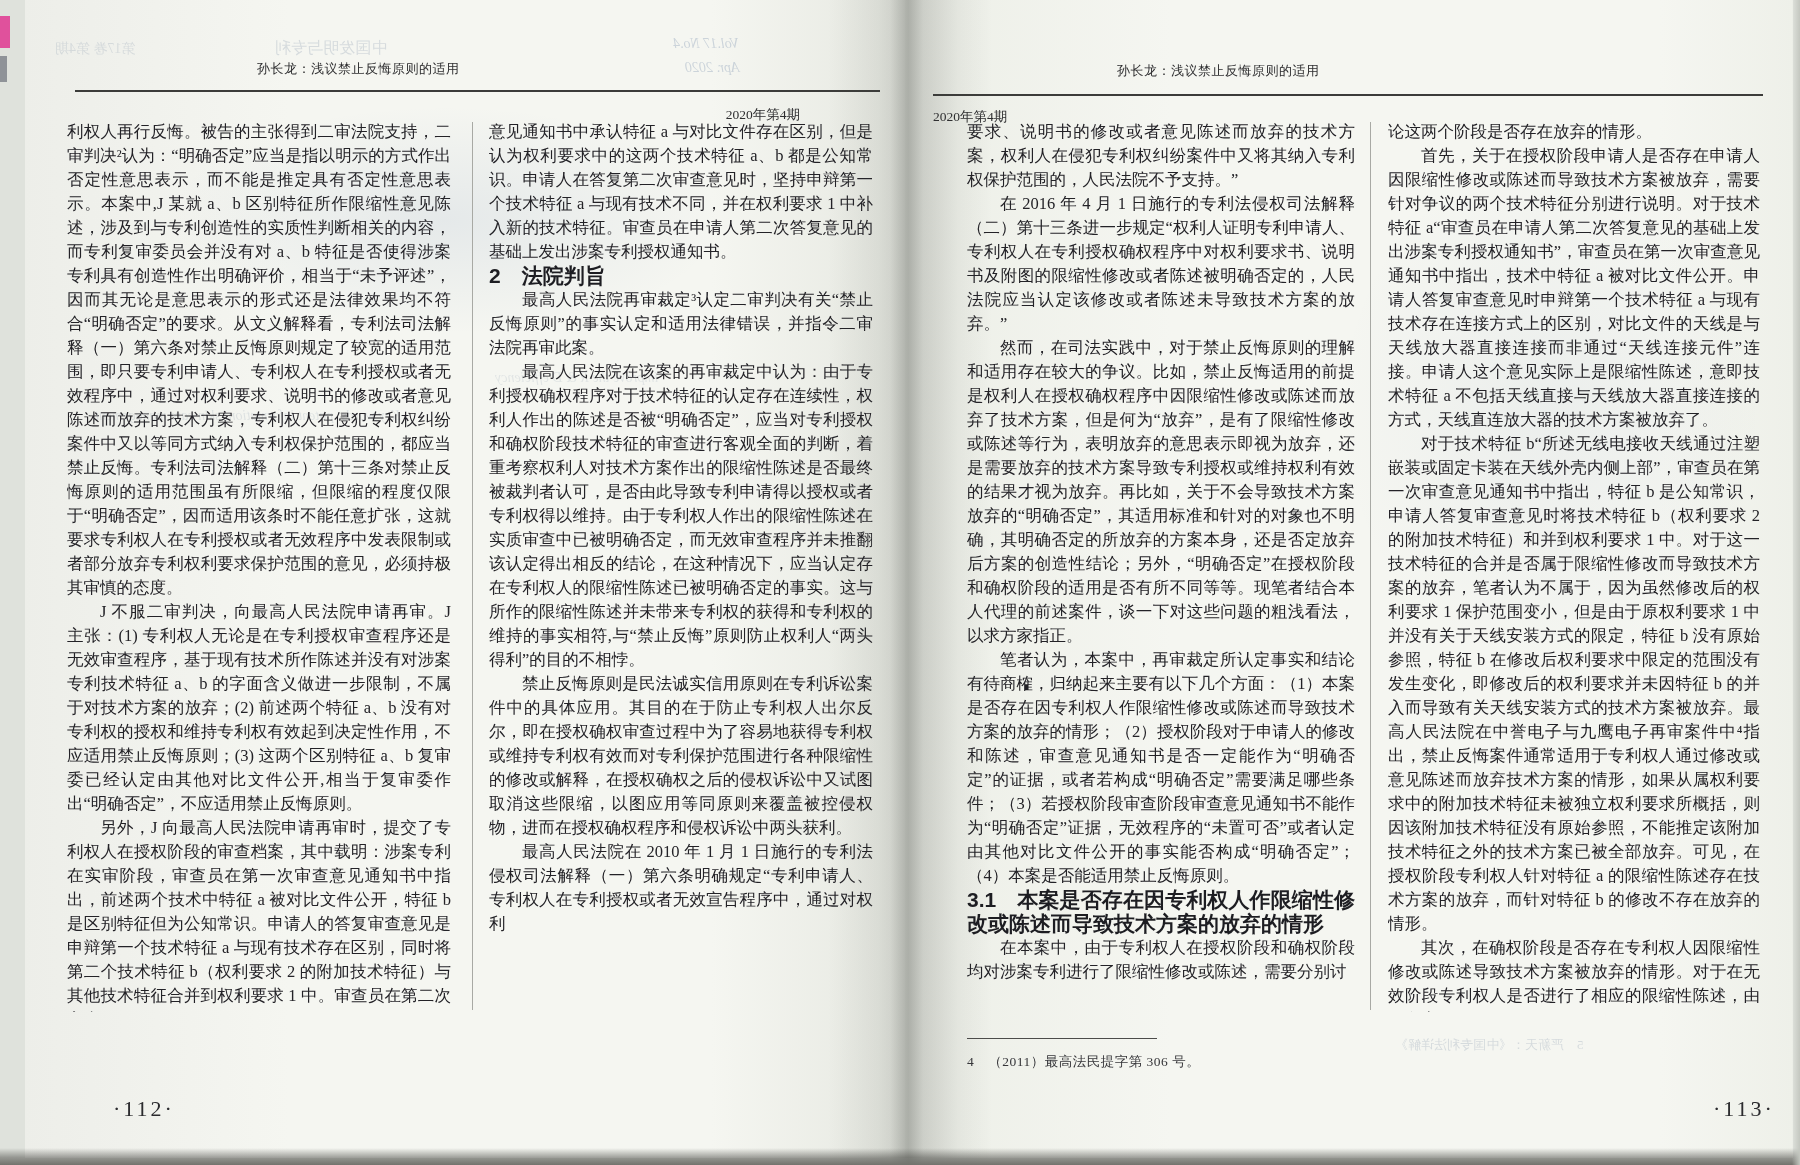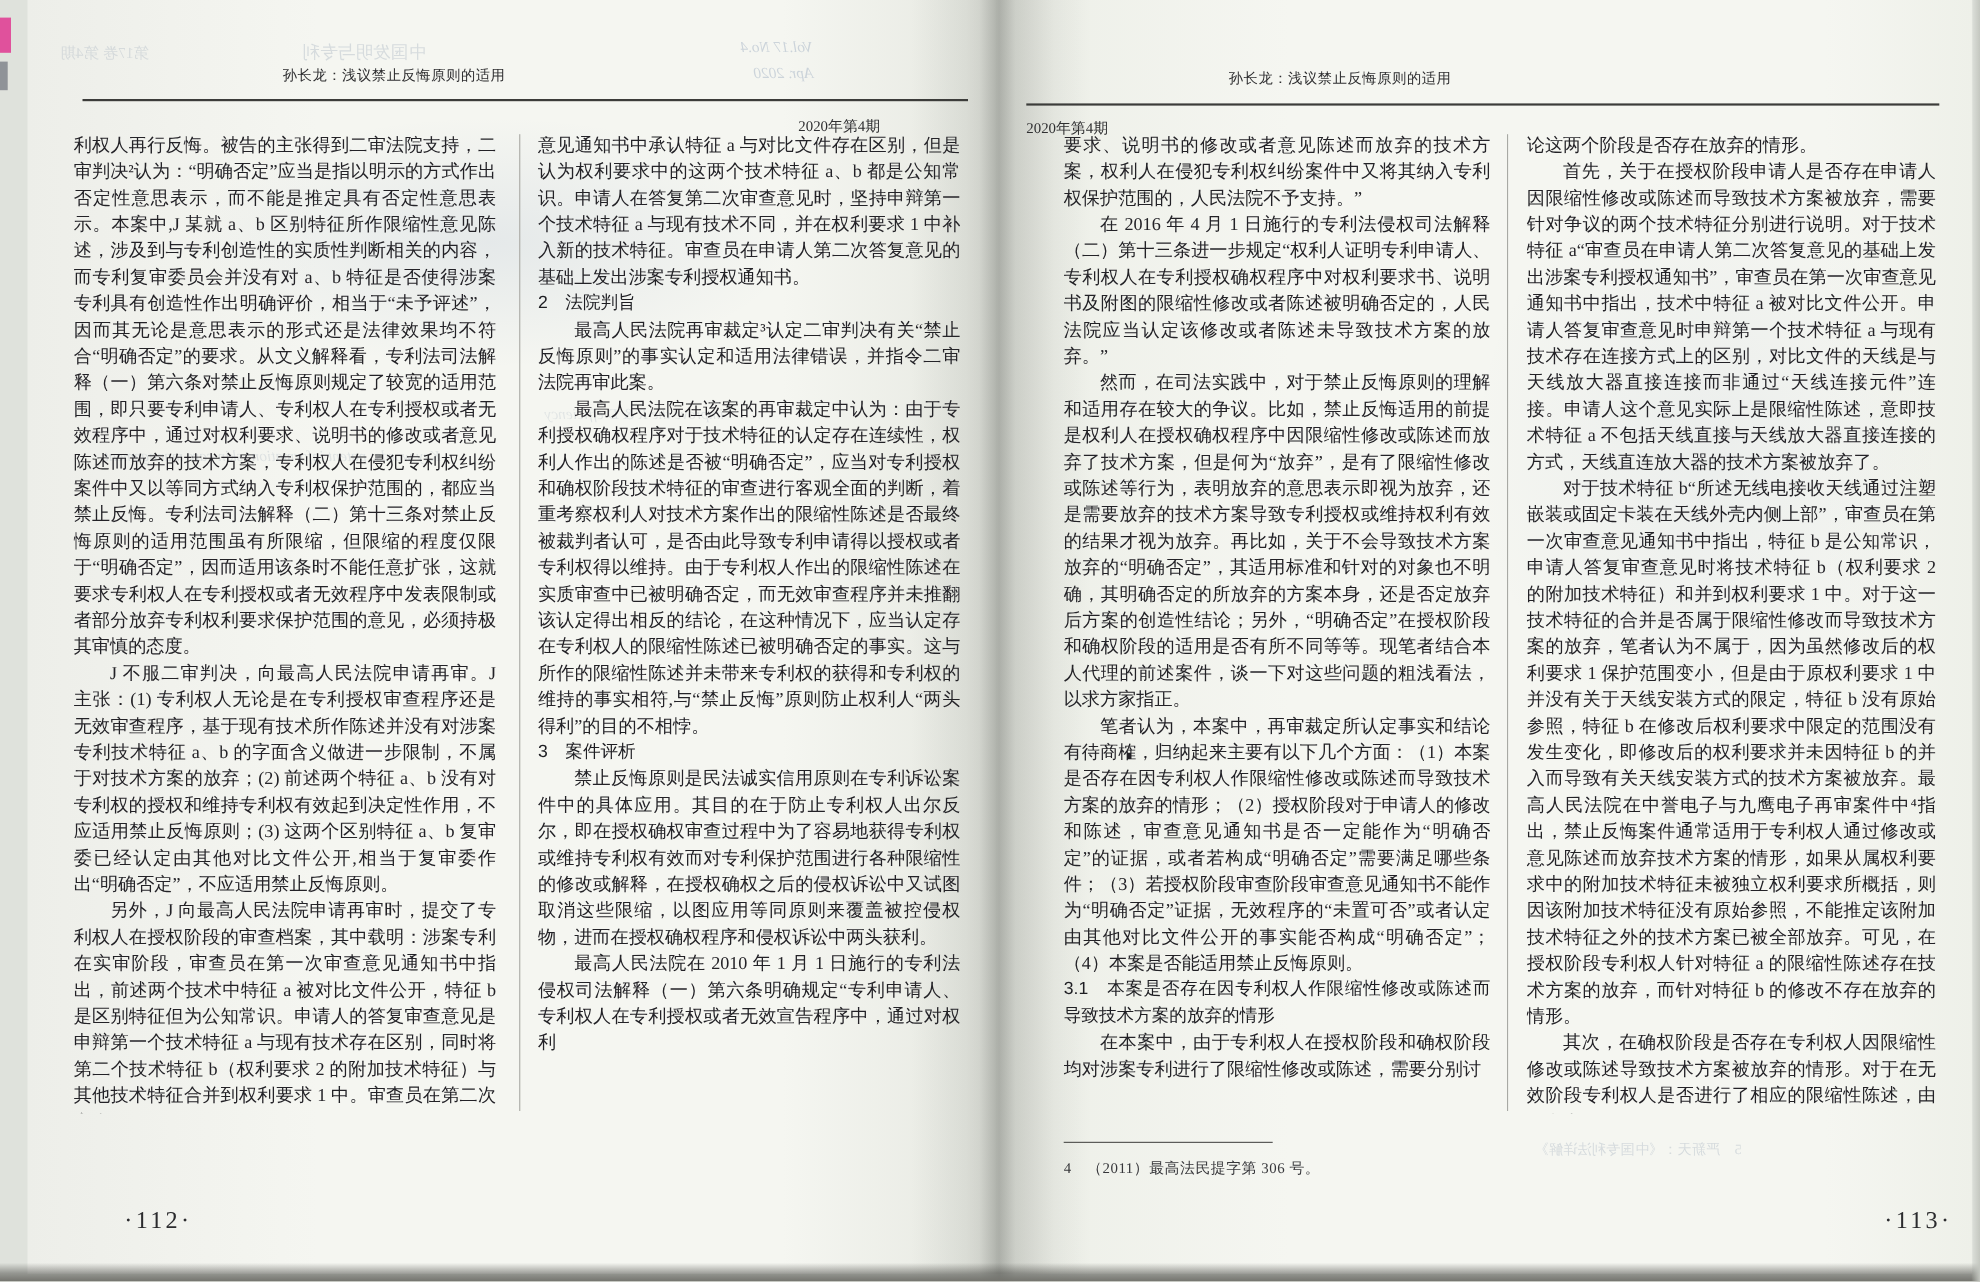--- a/index.html
+++ b/index.html
@@ -11,21 +11,21 @@
   .page-right{left:905px;width:888px;
     background:linear-gradient(90deg,#d9dbd4 0%,#eef0e9 6%,#f5f6f1 30%,#f5f6f1 85%,#eef0e9 100%);}
   .hdr-title{position:absolute;font-size:13px;color:#2e2e30;white-space:nowrap;letter-spacing:.5px;}
   .hdr-issue{position:absolute;font-size:13.5px;color:#2e2e30;white-space:nowrap;margin-top:46px;}
   .header-rule{position:absolute;height:2px;background:#3c3c3a;}
   .col{position:absolute;overflow:hidden;text-align:justify;color:#232227;
        font-size:16.5px;line-height:24px;}
   .col p{margin:0;}
   .col p.indent{text-indent:2em;}
   .body-h{margin:9px 0 5px;font-family:"Liberation Sans","DejaVu Sans",sans-serif;
-          font-weight:normal;font-size:16px;color:#1d1d22;text-indent:0;}
+          font-weight:bold;font-size:21px;color:#1d1d22;text-indent:0;}
   .col-divider{position:absolute;width:1px;background:#a8a9a4;}
   .footnote-block{position:absolute;}
   .fn-rule{height:1px;background:#4c4c4a;margin-bottom:12px;}
   .fn{margin:0 0 7px 0;font-size:13.5px;line-height:22px;color:#36363a;letter-spacing:.5px;}
   .page-number{position:absolute;font-size:22px;letter-spacing:3px;color:#2b2b2e;margin-left:28px;}
   .ghost{position:absolute;transform:scaleX(-1);color:#7d8fa6;opacity:.30;
          filter:blur(.5px);white-space:nowrap;}
   .ghost-en{font-style:italic;}
   .smudge{position:absolute;pointer-events:none;
     background:radial-gradient(ellipse at center,rgba(88,118,168,.10),rgba(88,118,168,0) 70%);}
@@ -64,21 +64,20 @@
       <p class="indent">另外，J 向最高人民法院申请再审时，提交了专利权人在授权阶段的审查档案，其中载明：涉案专利在实审阶段，审查员在第一次审查意见通知书中指出，前述两个技术中特征 a 被对比文件公开，特征 b 是区别特征但为公知常识。申请人的答复审查意见是申辩第一个技术特征 a 与现有技术存在区别，同时将第二个技术特征 b（权利要求 2 的附加技术特征）与其他技术特征合并到权利要求 1 中。审查员在第二次审查</p>
     </div>
 
     <div class="col-divider" style="left:447px;top:122px;height:888px;"></div>
 
     <div class="col" style="left:464px;top:120px;width:384px;height:892px;">
       <p>意见通知书中承认特征 a 与对比文件存在区别，但是认为权利要求中的这两个技术特征 a、b 都是公知常识。申请人在答复第二次审查意见时，坚持申辩第一个技术特征 a 与现有技术不同，并在权利要求 1 中补入新的技术特征。审查员在申请人第二次答复意见的基础上发出涉案专利授权通知书。</p>
       <p class="body-h">2　法院判旨</p>
       <p class="indent">最高人民法院再审裁定³认定二审判决有关“禁止反悔原则”的事实认定和适用法律错误，并指令二审法院再审此案。</p>
       <p class="indent">最高人民法院在该案的再审裁定中认为：由于专利授权确权程序对于技术特征的认定存在连续性，权利人作出的陈述是否被“明确否定”，应当对专利授权和确权阶段技术特征的审查进行客观全面的判断，着重考察权利人对技术方案作出的限缩性陈述是否最终被裁判者认可，是否由此导致专利申请得以授权或者专利权得以维持。由于专利权人作出的限缩性陈述在实质审查中已被明确否定，而无效审查程序并未推翻该认定得出相反的结论，在这种情况下，应当认定存在专利权人的限缩性陈述已被明确否定的事实。这与所作的限缩性陈述并未带来专利权的获得和专利权的维持的事实相符,与“禁止反悔”原则防止权利人“两头得利”的目的不相悖。</p>
-      <p class="body-h">3　案件评析</p>
       <p class="indent">禁止反悔原则是民法诚实信用原则在专利诉讼案件中的具体应用。其目的在于防止专利权人出尔反尔，即在授权确权审查过程中为了容易地获得专利权或维持专利权有效而对专利保护范围进行各种限缩性的修改或解释，在授权确权之后的侵权诉讼中又试图取消这些限缩，以图应用等同原则来覆盖被控侵权物，进而在授权确权程序和侵权诉讼中两头获利。</p>
       <p class="indent">最高人民法院在 2010 年 1 月 1 日施行的专利法侵权司法解释（一）第六条明确规定“专利申请人、专利权人在专利授权或者无效宣告程序中，通过对权利</p>
     </div>
 
 
     <div class="page-number" style="left:60px;top:1096px;">·112·</div>
   </div>
 
   <div class="page page-right">
 

